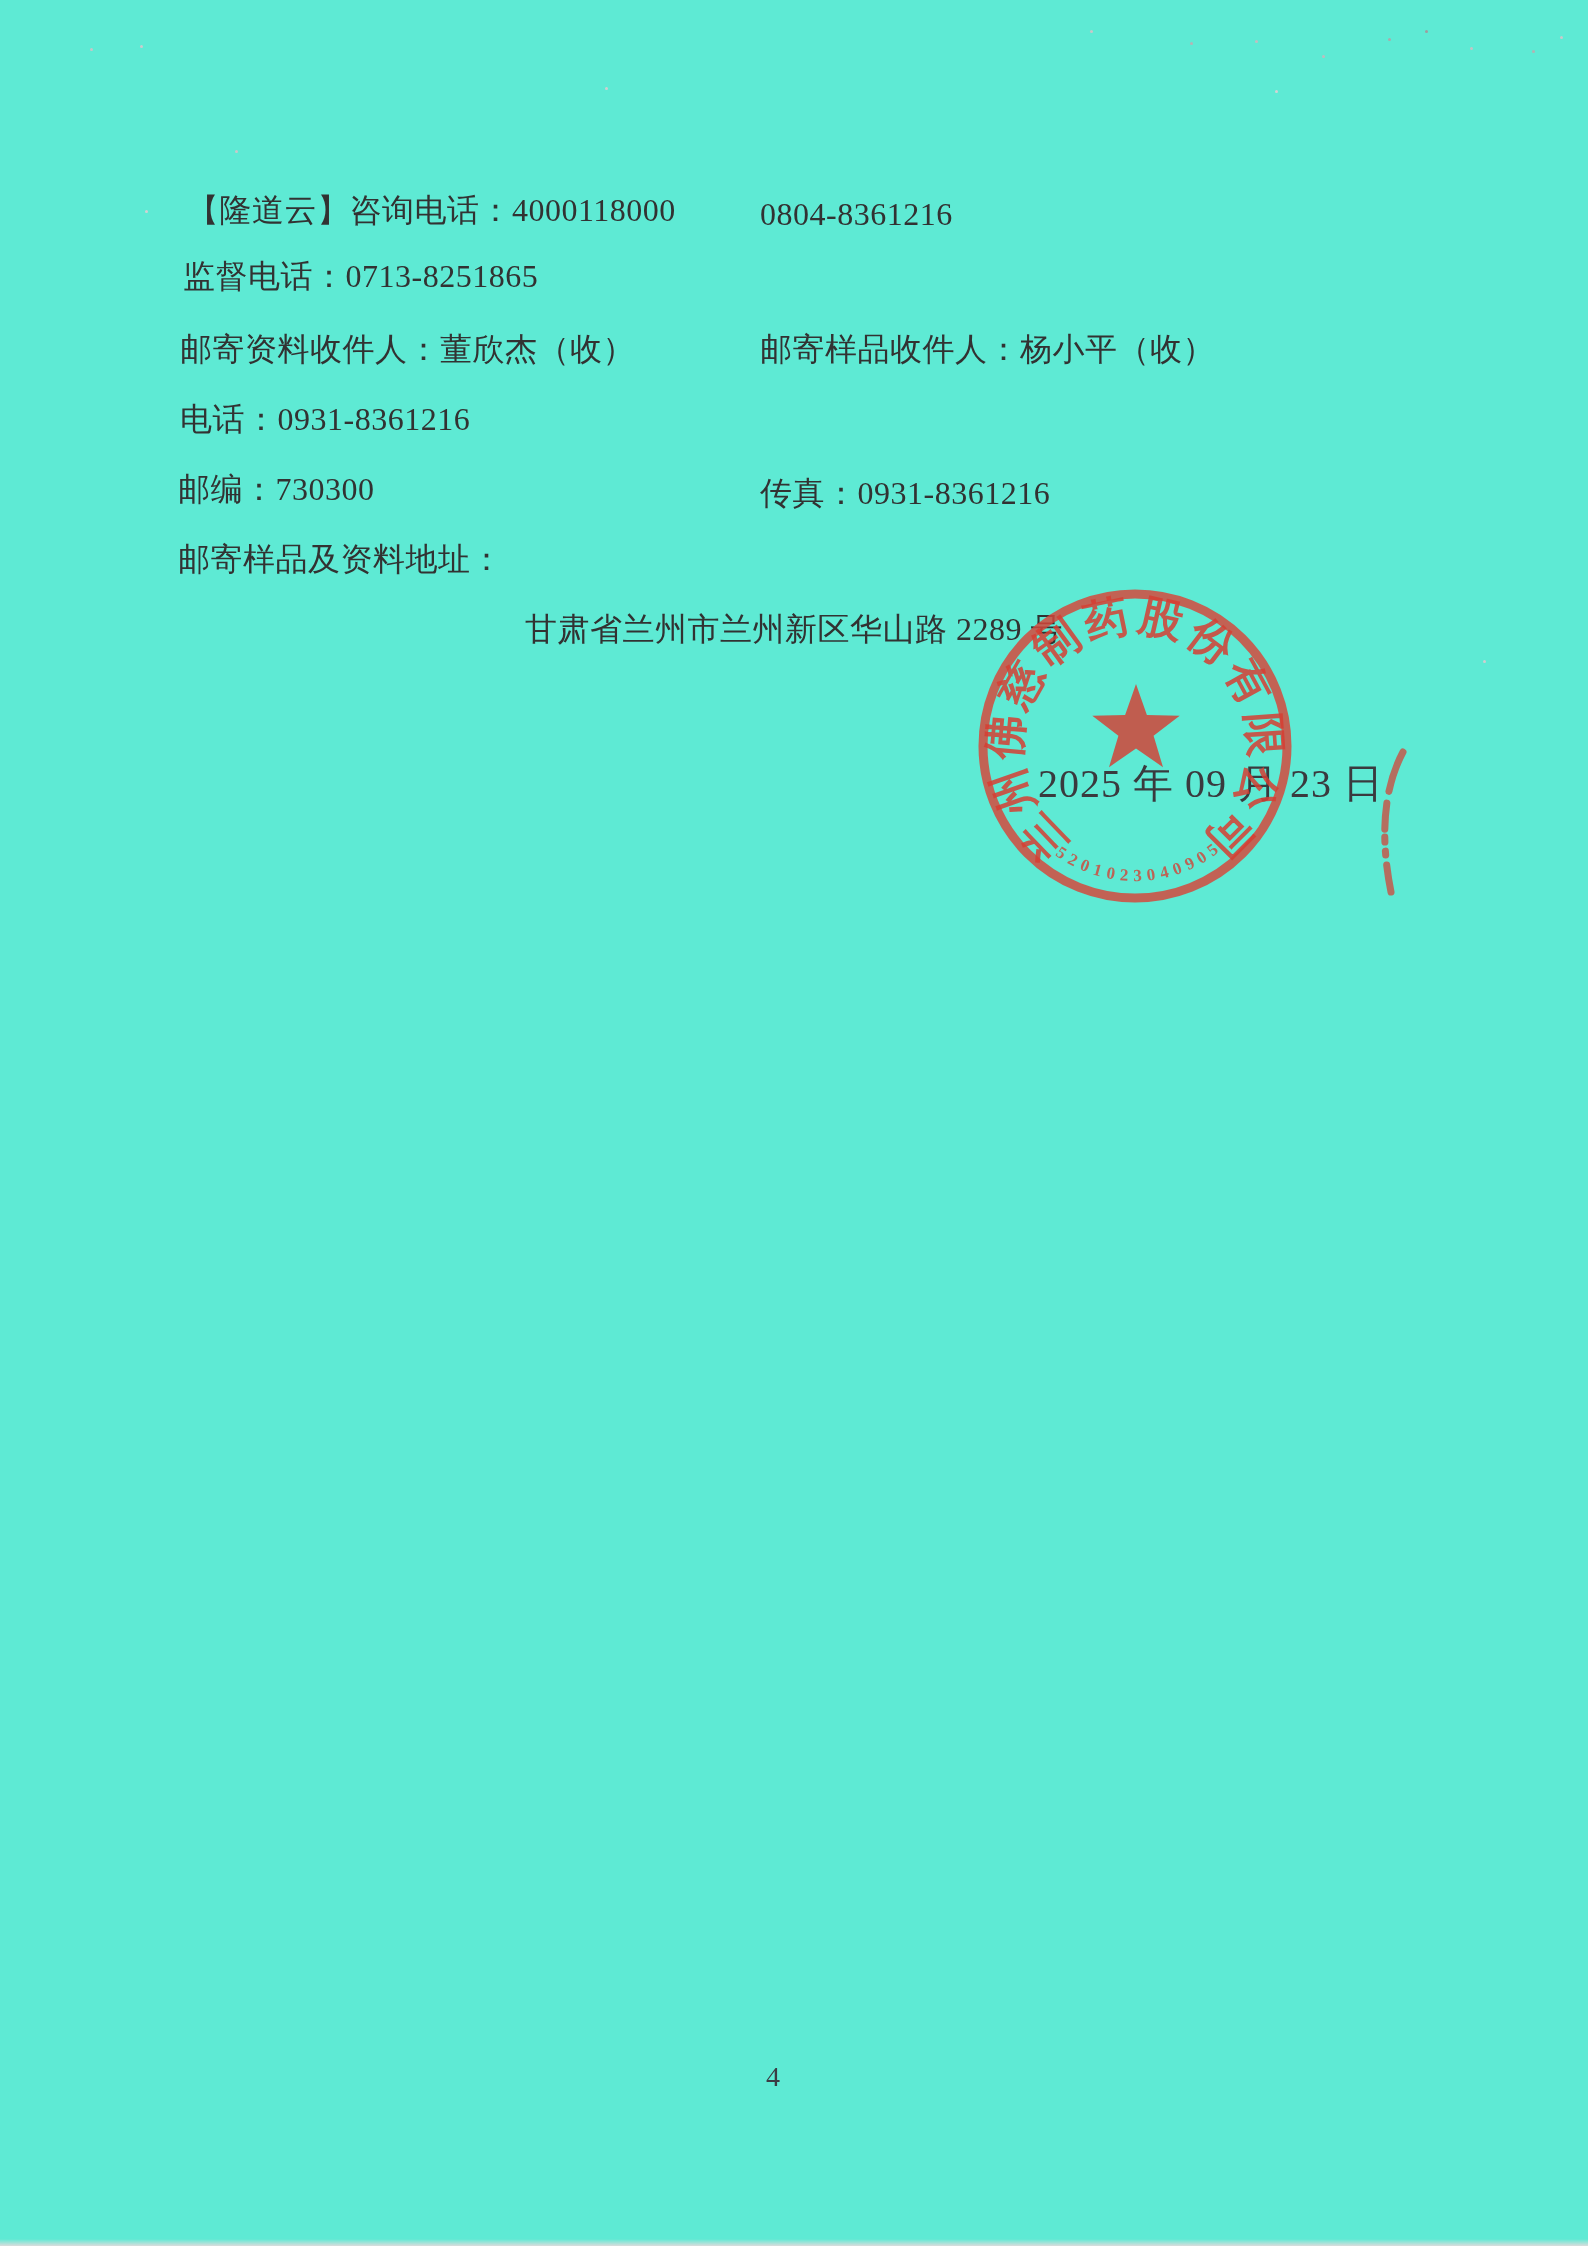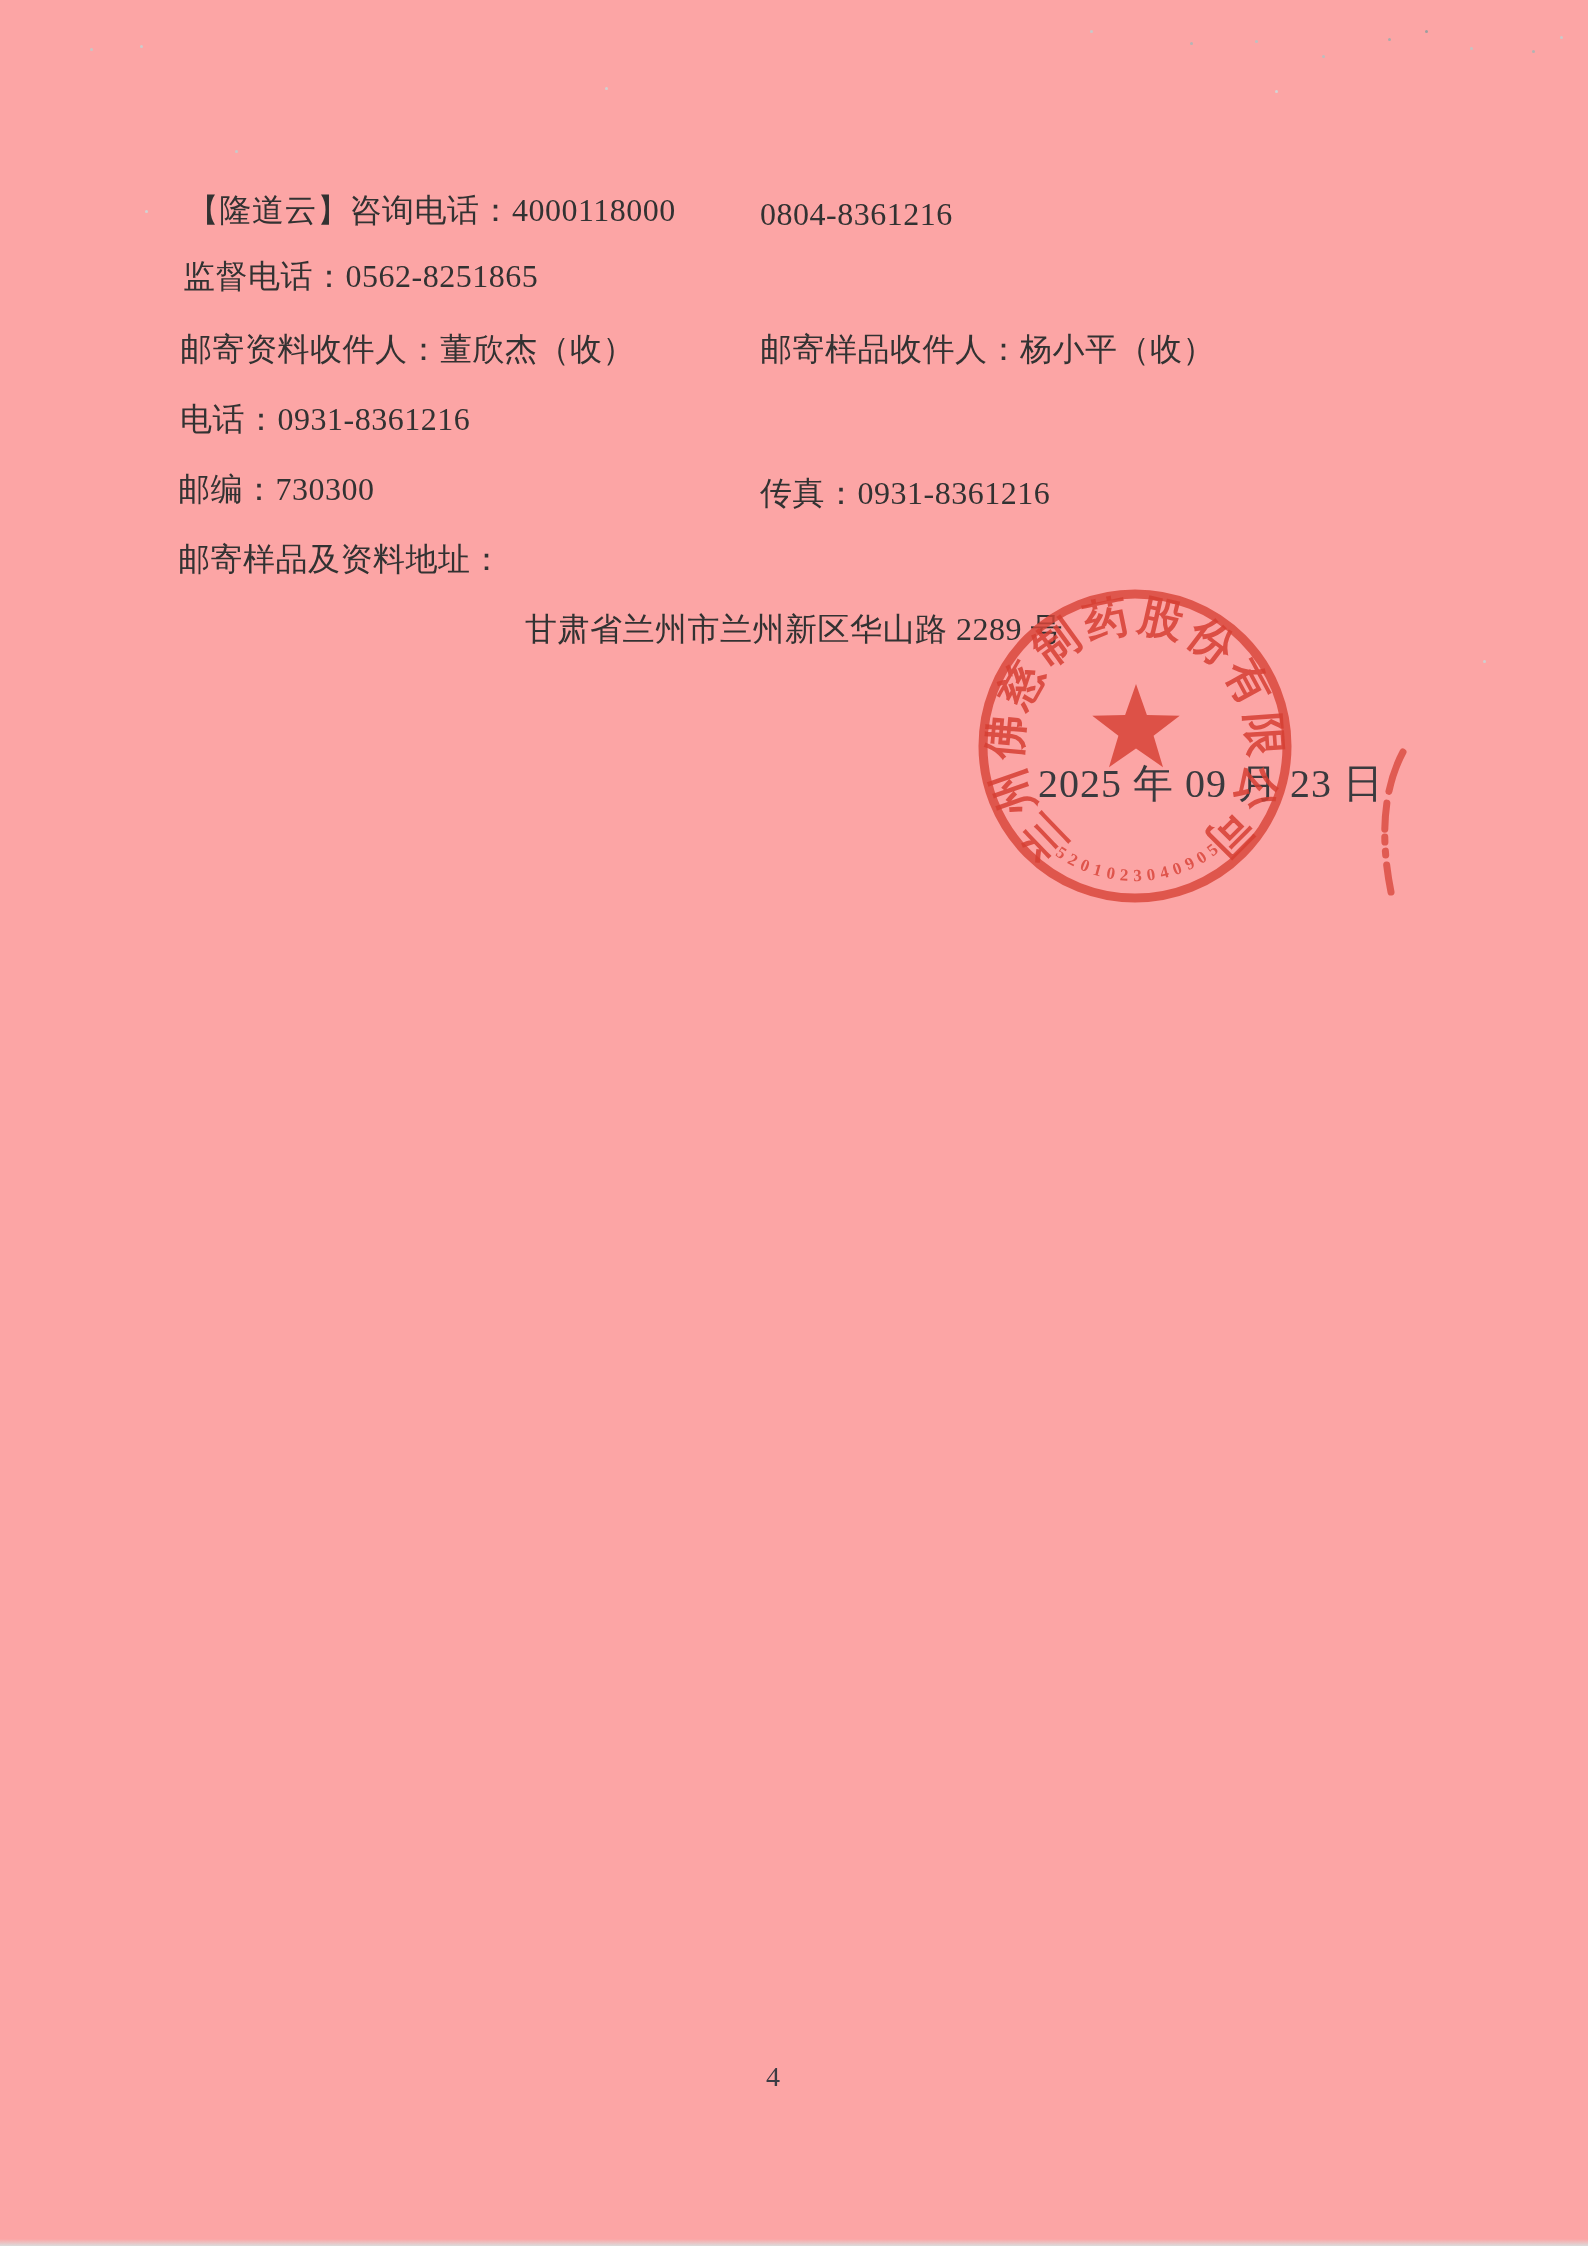--- a/index.html
+++ b/index.html
@@ -1,20 +1,20 @@
 <!DOCTYPE html>
 <html><head>
 <meta charset="utf-8">
 <style>
   html, body { margin: 0; padding: 0; background: #ffffff; }
   .page {
     position: relative;
     width: 1588px;
     height: 2246px;
-    background: #fca5a5;
+    background: #5eead4;
     overflow: hidden;
     font-family: "Liberation Serif", "DejaVu Serif", serif;
     color: #303030;
   }
   .tline {
     position: absolute;
     font-size: 32px;
     line-height: 1.15;
     white-space: pre;
     color: #323232;
@@ -97,21 +97,21 @@
 </head>
 <body>
 
 <div class="page">
 
   <div class="noise"></div>
 
   <div class="tline" style="left:187px; top:192px;">【隆道云】咨询电话：4000118000</div>
   <div class="tline" style="left:760px; top:196px;">0804-8361216</div>
 
-  <div class="tline" style="left:183px; top:258px;">监督电话：0562-8251865</div>
+  <div class="tline" style="left:183px; top:258px;">监督电话：0713-8251865</div>
 
   <div class="tline" style="left:760px; top:331px;">邮寄样品收件人：杨小平（收）</div>
   <div class="tline" style="left:180px; top:331px;">邮寄资料收件人：董欣杰（收）</div>
 
   <div class="tline" style="left:180px; top:401px;">电话：0931-8361216</div>
 
   <div class="tline" style="left:178px; top:471px;">邮编：730300</div>
   <div class="tline" style="left:760px; top:475px;">传真：0931-8361216</div>
 
   <div class="tline" style="left:178px; top:541px;">邮寄样品及资料地址：</div>

